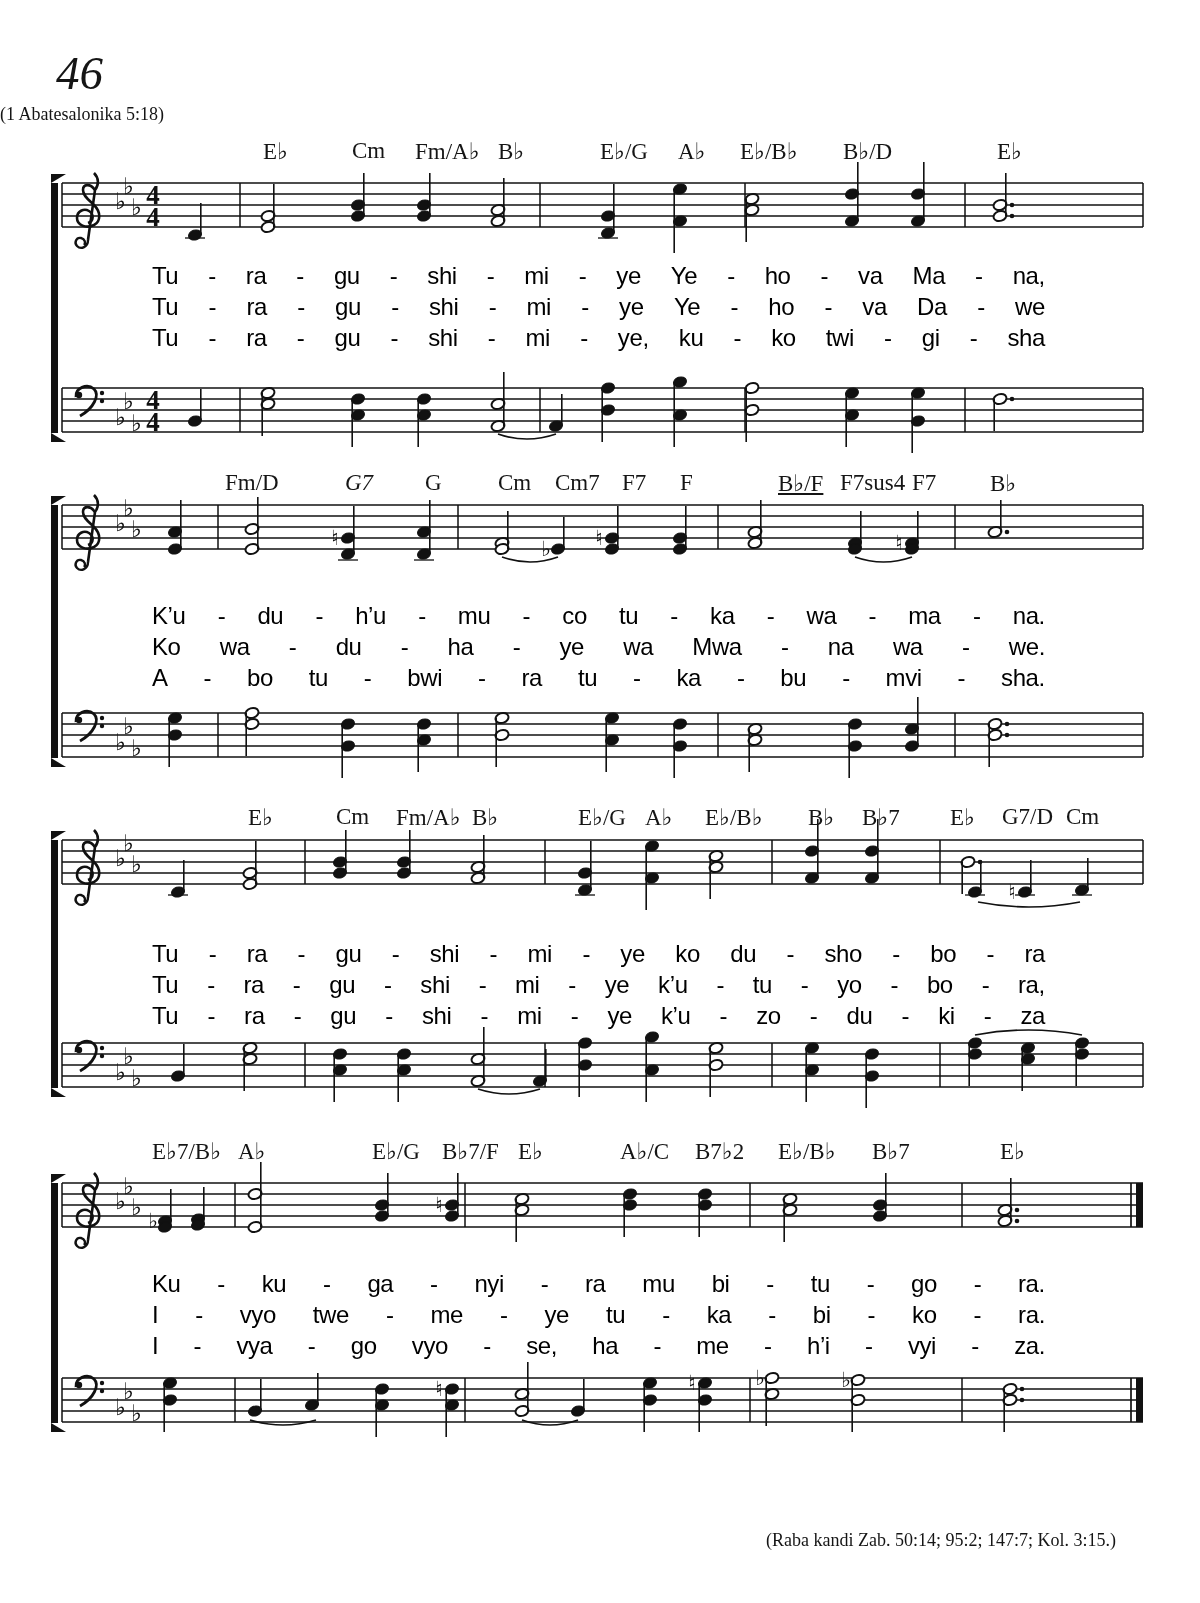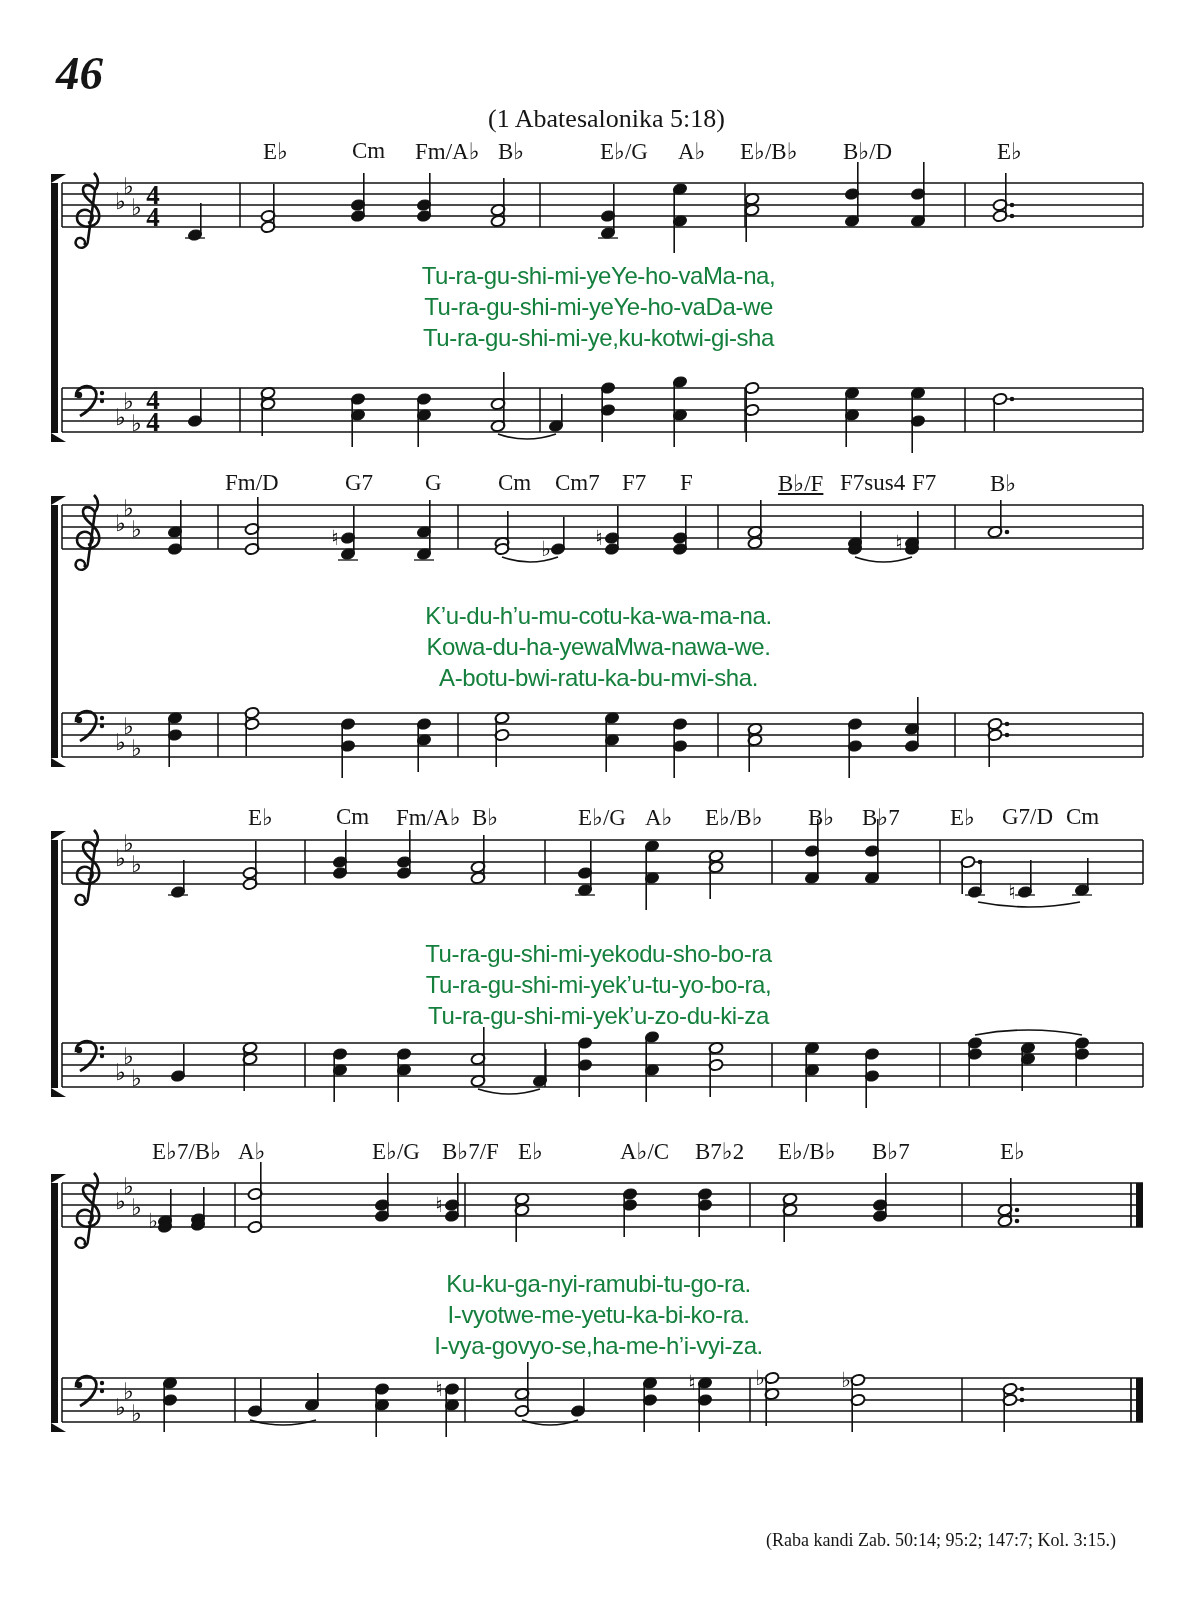--- a/index.html
+++ b/index.html
@@ -1,31 +1,31 @@
 <!DOCTYPE html>
 <html><head>
 <meta charset="utf-8">
 <style>
   html,body{margin:0;padding:0;background:#fff;}
   .page{position:relative;width:1200px;height:1603px;background:#ffffff;color:#151515;overflow:hidden;
         font-family:"Liberation Serif","DejaVu Serif","DejaVu Sans",serif;}
-  .hymn-number{position:absolute;left:56px;top:46px;font-size:47px;font-weight:bold;font-style:italic;}
+  .hymn-number{position:absolute;left:56px;top:46px;font-size:47px;font-weight:normal;font-style:italic;}
   .page-title{position:absolute;left:0;right:0;top:40px;margin:0;text-align:center;
               font-size:45px;font-weight:bold;font-style:italic;}
-  .scripture-ref{position:absolute;left:0;right:0;top:104px;text-align:center;font-size:26px;padding-left:13px;}
+  .scripture-ref{position:absolute;left:0;right:0;top:104px;text-align:left;font-size:18px;}
   .cross-refs{position:absolute;right:84px;top:1530px;font-size:18px;}
   .score{position:absolute;left:0;top:0;width:100%;height:100%;}
   .chords{position:absolute;left:0;width:100%;height:28px;}
   .chord{position:absolute;top:0;font-size:23px;white-space:nowrap;
          font-family:"Liberation Serif","DejaVu Serif","DejaVu Sans",serif;}
   .staff{position:absolute;left:57px;width:1090px;height:100px;overflow:visible;}
   .lyrics{position:absolute;left:152px;width:893px;}
-  .lyr-row{display:flex;justify-content:center;align-items:baseline;height:31px;
+  .lyr-row{display:flex;justify-content:space-between;align-items:baseline;height:31px;
            font-family:"Liberation Sans","DejaVu Sans",sans-serif;font-size:24px;letter-spacing:-0.4px;
-           color:#15803d;}
+           color:#000000;}
   .bracket{position:absolute;left:51px;width:7px;background:#111;}
   .bracket::before{content:"";position:absolute;left:0;top:-9px;width:15px;height:9px;background:#111;
                    clip-path:polygon(0 0,0 100%,100% 0);}
   .bracket::after{content:"";position:absolute;left:0;bottom:-9px;width:15px;height:9px;background:#111;
                   clip-path:polygon(0 0,0 100%,100% 100%);}
 </style>
 </head>
 <body>
 
 <div class="page">
@@ -222,21 +222,21 @@
         <ellipse cx="861" cy="53" rx="6.6" ry="4.9" transform="rotate(-18 861 53)" fill="#111" stroke="#111" stroke-width="1"></ellipse>
         <line x1="855.2" y1="25" x2="855.2" y2="85" stroke="#111" stroke-width="1.6"></line>
         <ellipse cx="943" cy="31" rx="6.6" ry="4.9" transform="rotate(-18 943 31)" fill="#fff" stroke="#111" stroke-width="2"></ellipse>
         <circle cx="955" cy="31" r="2.3" fill="#111"></circle>
         <line x1="937.2" y1="31" x2="937.2" y2="63" stroke="#111" stroke-width="1.6"></line>
         <path d="M441,66 Q470,76 499,66" fill="none" stroke="#111" stroke-width="1.7"></path>
       </svg>
       <div class="bracket" style="top: 183px; height: 250px;"></div>
       <div class="chords" style="top: 470px;">
         <span class="chord" style="left: 225px;">Fm/D</span>
-        <span class="chord" style="left: 345px;">G7</span>
+        <span class="chord" style="left: 345px; font-style: italic;">G7</span>
         <span class="chord" style="left: 425px;">G</span>
         <span class="chord" style="left: 498px;">Cm</span>
         <span class="chord" style="left: 555px;">Cm7</span>
         <span class="chord" style="left: 622px;">F7</span>
         <span class="chord" style="left: 680px;">F</span>
         <span class="chord" style="left: 778px; text-decoration: underline;">B♭/F</span>
         <span class="chord" style="left: 840px;">F7sus4</span>
         <span class="chord" style="left: 912px;">F7</span>
         <span class="chord" style="left: 990px;">B♭</span>
       </div>

